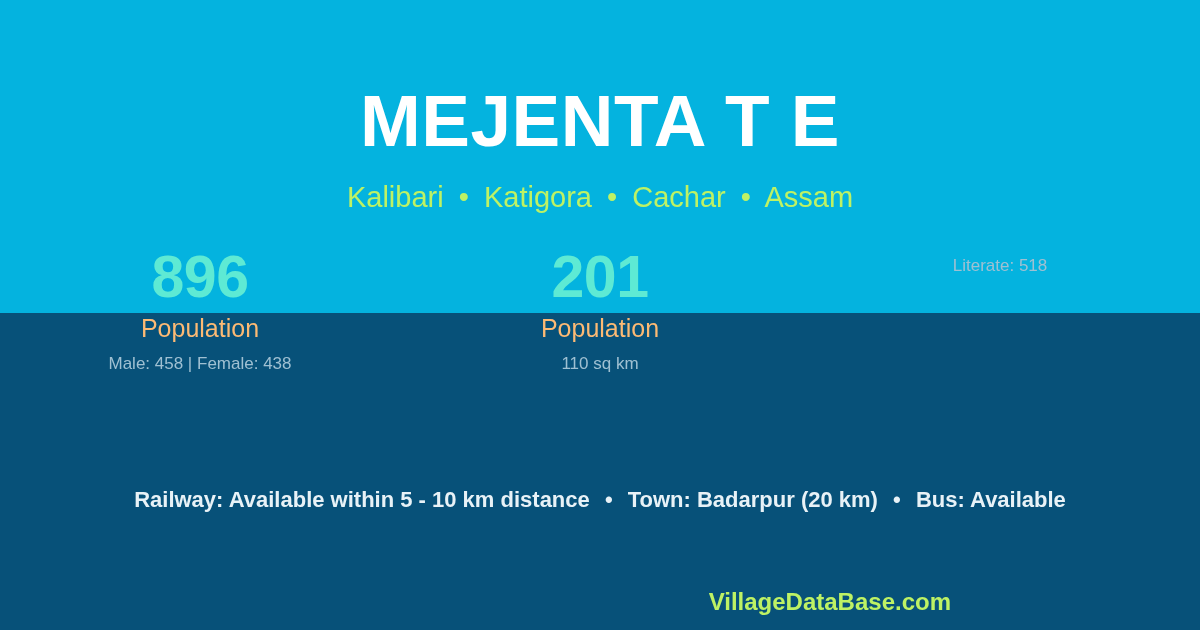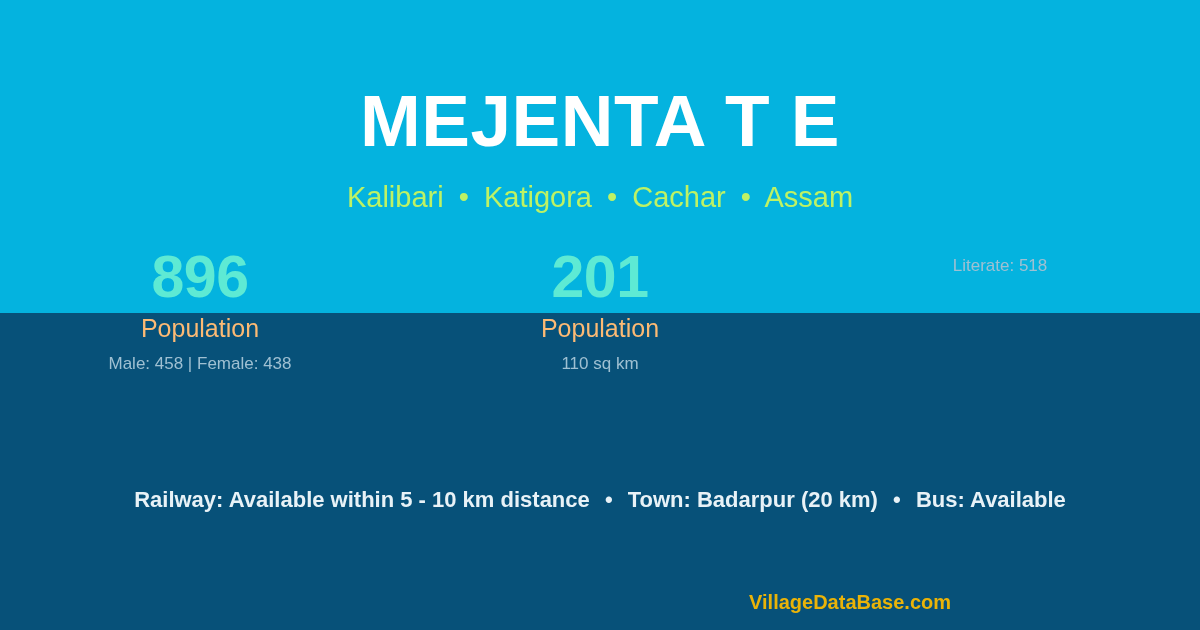--- a/index.html
+++ b/index.html
@@ -129,22 +129,22 @@
     white-space: nowrap;
   }
   .info-line .sep {
     padding: 0 9px;
   }
 
   .footer {
     position: absolute;
     right: 28px;
     bottom: 13px;
-    color: #eab308;
-    font-size: 20px;
+    color: #bef264;
+    font-size: 24px;
     font-weight: 700;
     line-height: 30px;
     white-space: nowrap;
     margin-top: 24px;
   }
 </style>
 </head>
 <body>
 
 <div class="card">

